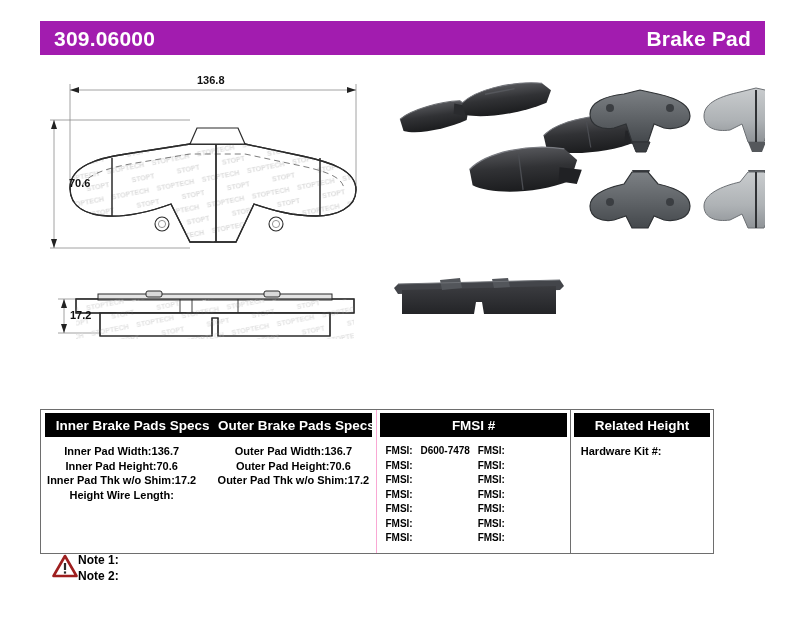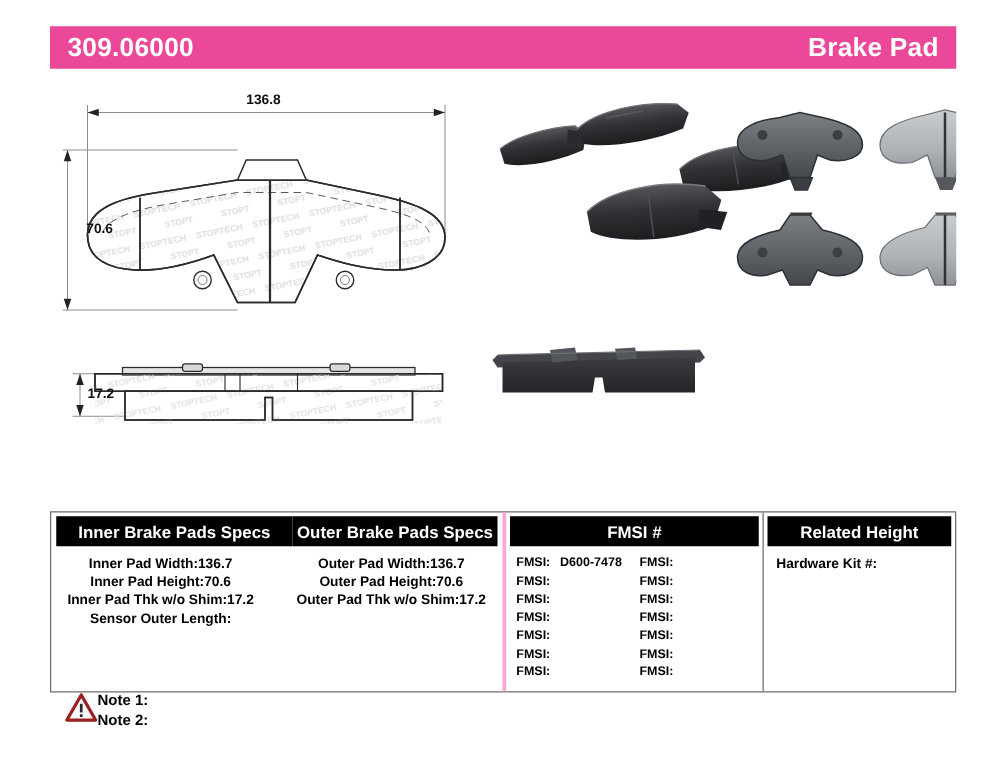--- a/index.html
+++ b/index.html
@@ -16,21 +16,21 @@
     overflow: hidden;
   }
 
   
   #header-bar {
     position: absolute;
     left: 40px;
     top: 21px;
     width: 725px;
     height: 34px;
-    background: #ec4899;
+    background: #a21caf;
     display: flex;
     align-items: center;
     justify-content: space-between;
     box-sizing: border-box;
     padding: 0 14px;
   }
   #header-bar .htext {
     color: #ffffff;
     font-size: 21px;
     font-weight: bold;
@@ -60,34 +60,34 @@
     font-weight: bold;
     color: #111;
     white-space: nowrap;
   }
 
   
   #spec-table {
     position: absolute;
     left: 40px;
     top: 409px;
-    width: 725px;
+    width: 674px;
     height: 145px;
     border: 1px solid #6e6e6e;
     box-sizing: border-box;
     display: flex;
   }
   .tcol {
     position: relative;
     box-sizing: border-box;
     height: 100%;
   }
   .tcol.inner  { width: 193px; }
   .tcol.outer  { width: 168px; }
-  .tcol.fmsi   { width: 208px; border-left: 3px solid #f9a8d4; }
+  .tcol.fmsi   { width: 208px; border-left: 1px solid #f9a8d4; }
   .tcol.related{ width: 154px; border-left: 1px solid #6e6e6e; }
 
   .thead {
     position: absolute;
     top: 3px;
     left: 3px;
     right: 3px;
     height: 24px;
     background: #000000;
     color: #ffffff;
@@ -379,21 +379,21 @@
       </div>
       <div class="specrow">
         <span class="lbl">Inner Pad Height:</span>
         <span class="val">70.6</span>
       </div>
       <div class="specrow">
         <span class="lbl">Inner Pad Thk w/o Shim:</span>
         <span class="val">17.2</span>
       </div>
       <div class="specrow">
-        <span class="lbl">Sensor Outer Length:</span>
+        <span class="lbl">Height Wire Length:</span>
         <span class="val"></span>
       </div>
     </div>
   </div>
 
   <div class="tcol outer">
     <div class="thead">Outer Brake Pads Specs</div>
     <div class="tbody">
       <div class="specrow">
         <span class="lbl">Outer Pad Width:</span>

